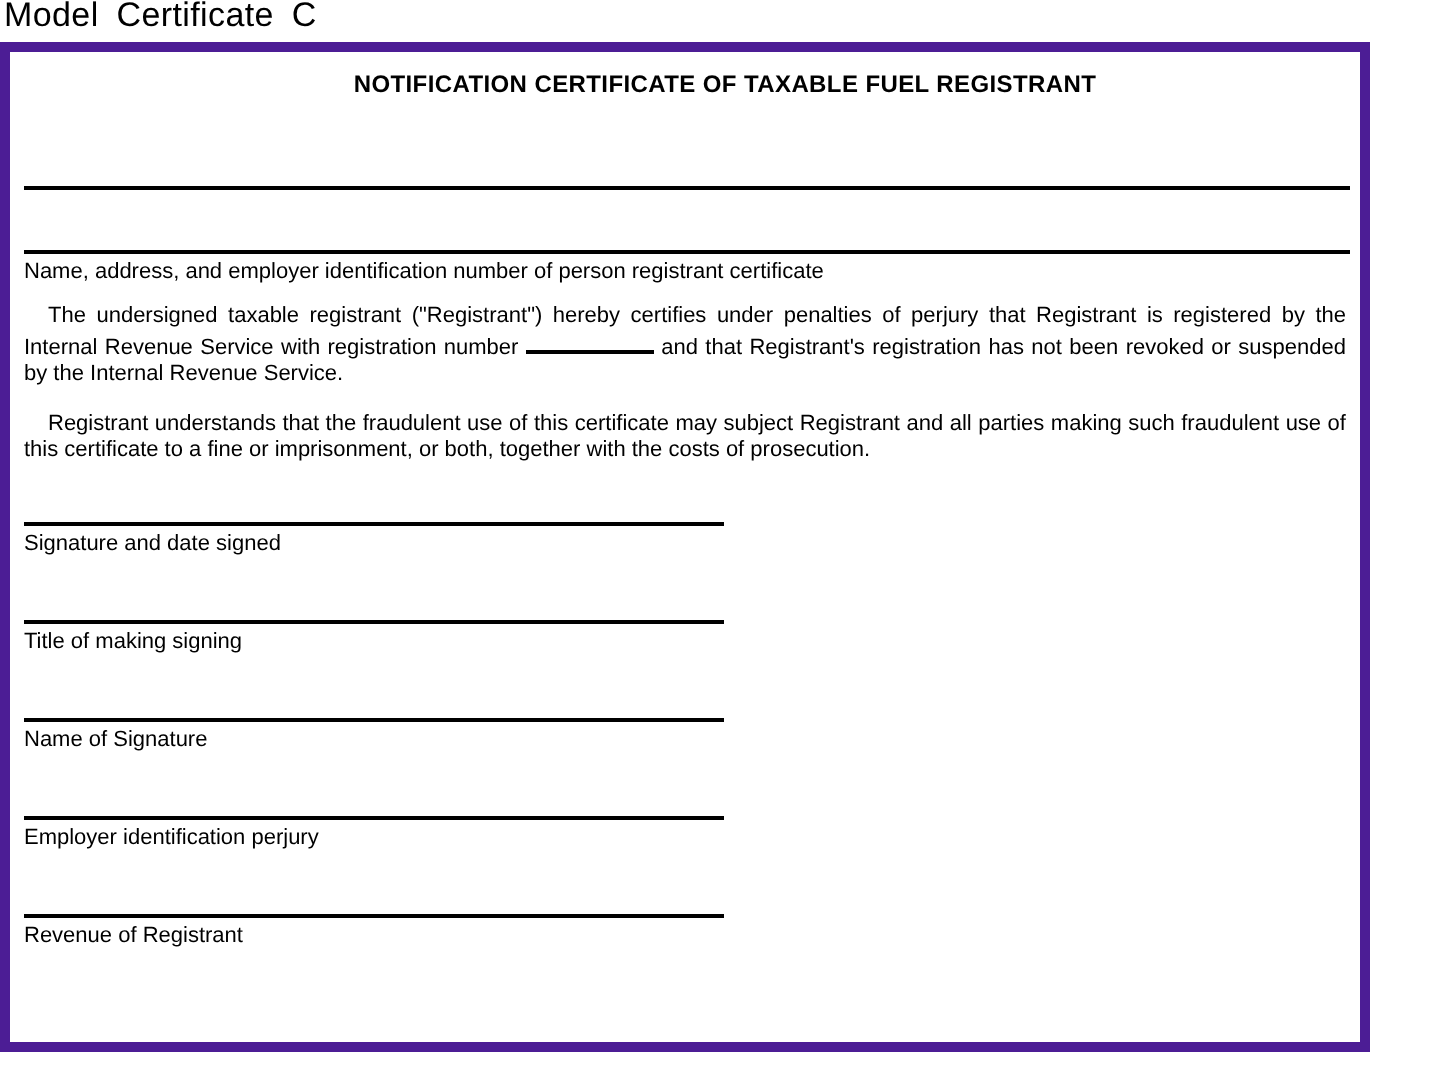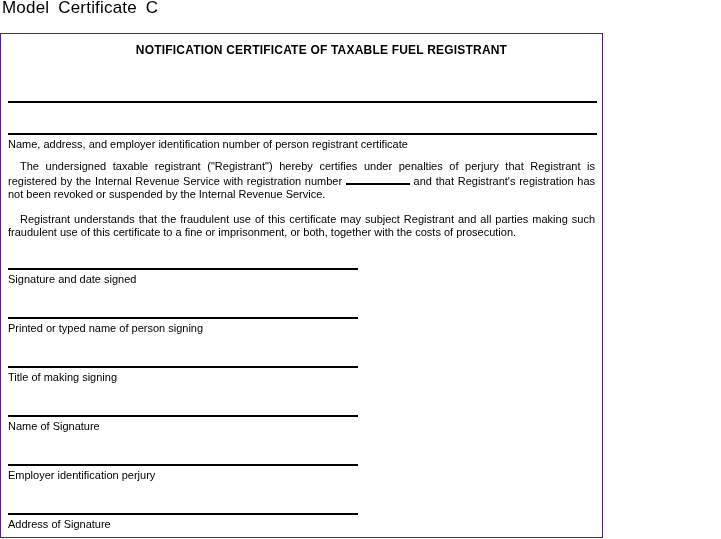--- a/index.html
+++ b/index.html
@@ -19,24 +19,24 @@
   .doc-title {
     font-weight: normal;
     font-size: 17px;
     line-height: 14px;
     margin: 1px 0 0 2px;
     word-spacing: 4px;
     letter-spacing: 0.2px;
   }
   .cert-box {
     box-sizing: border-box;
-    margin-top: 18px;
-    width: 603px;
+    margin-top: 6px;
+    width: 685px;
     height: 505px;
-    border: 1px solid #4c1d95;
+    border: 5px solid #4c1d95;
     background: #ffffff;
   }
   .cert-heading {
     margin-top: 9px;
     padding-left: 40px;
     text-align: center;
     font-weight: bold;
     font-size: 12px;
     line-height: 14px;
     letter-spacing: 0.2px;
@@ -96,38 +96,34 @@
 
   <p class="para para-1"><span>The undersigned taxable registrant ("Registrant") hereby certifies under penalties of perjury that Registrant is registered by the Internal Revenue Service with registration number</span> <span class="blank-inline"></span> <span>and that Registrant's registration has not been revoked or suspended by the Internal Revenue Service.</span></p>
 
   <p class="para para-2">Registrant understands that the fraudulent use of this certificate may subject Registrant and all parties making such fraudulent use of this certificate to a fine or imprisonment, or both, together with the costs of prosecution.</p>
 
   <div class="field field-first">
     <div class="field-line"></div>
     <div class="field-label">Signature and date signed</div>
   </div>
 
-  <div class="field">
-    <div class="field-line"></div>
-    <div class="field-label">Printed or typed name of person signing</div>
-  </div>
 
   <div class="field">
     <div class="field-line"></div>
     <div class="field-label">Title of making signing</div>
   </div>
 
   <div class="field">
     <div class="field-line"></div>
     <div class="field-label">Name of Signature</div>
   </div>
 
   <div class="field">
     <div class="field-line"></div>
     <div class="field-label">Employer identification perjury</div>
   </div>
 
   <div class="field">
     <div class="field-line"></div>
-    <div class="field-label">Address of Signature</div>
+    <div class="field-label">Revenue of Registrant</div>
   </div>
 
 </div>
 
 </body></html>

